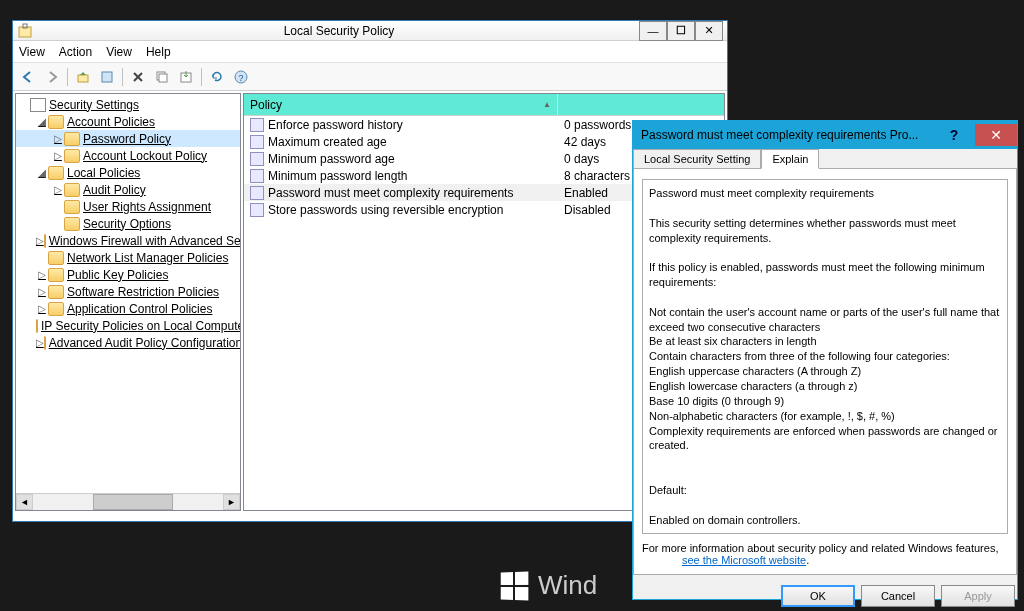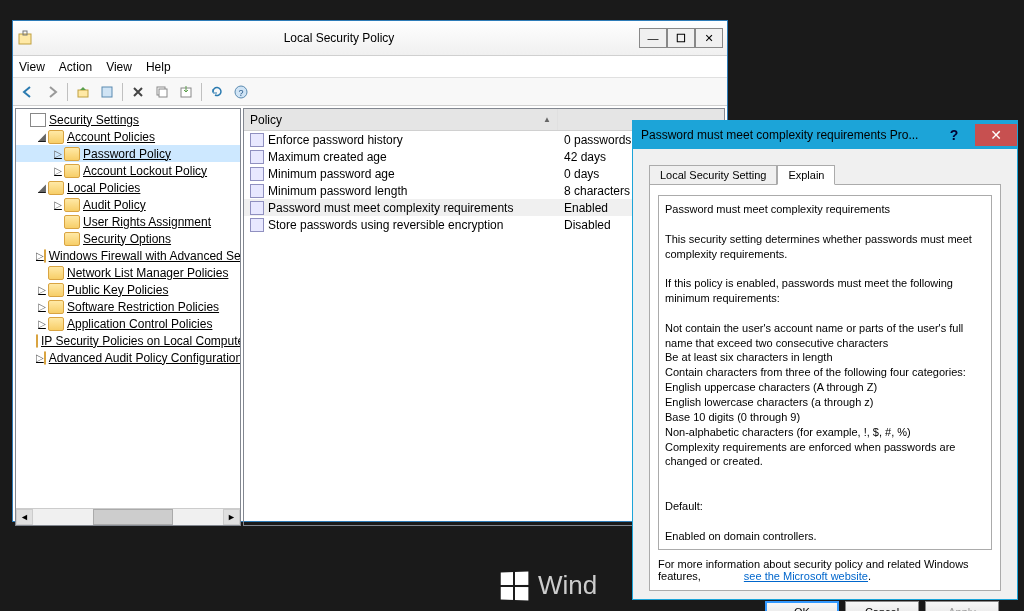--- a/index.html
+++ b/index.html
@@ -1,21 +1,21 @@
 <!DOCTYPE html>
 <html><head>
 <meta charset="utf-8">
 <style>
 * { box-sizing: border-box; margin: 0; padding: 0; font-family: "Segoe UI", Tahoma, sans-serif; }
 body { background: #1a1a1a; width: 1024px; height: 611px; overflow: hidden; position: relative; }
 
 
 .window { position: absolute; background: #fff; border: 1px solid #2e7cb8; }
 .main-window { left: 12px; top: 20px; width: 716px; height: 502px; }
-.titlebar { height: 35px; background: linear-gradient(#fff,#f0f0f0); border-bottom: 1px solid #d0d0d0; display: flex; align-items: center; padding: 0 4px; }
+.titlebar { height: 20px; background: linear-gradient(#fff,#f0f0f0); border-bottom: 1px solid #d0d0d0; display: flex; align-items: center; padding: 0 4px; }
 .titlebar .icon { width: 16px; height: 16px; margin-right: 6px; }
 .titlebar .title { flex: 1; text-align: center; font-size: 12px; color: #000; }
 .winbtns { display: flex; gap: 0; }
 .winbtn { width: 28px; height: 20px; border: 1px solid #888; background: #f0f0f0; display: flex; align-items: center; justify-content: center; font-size: 11px; cursor: pointer; }
 .winbtn.max { font-weight: bold; }
 
 .menubar { height: 22px; display: flex; align-items: center; padding: 0 6px; gap: 14px; font-size: 12px; border-bottom: 1px solid #e0e0e0; }
 .menubar span { cursor: pointer; }
 
 .toolbar { height: 28px; display: flex; align-items: center; padding: 0 4px; gap: 2px; border-bottom: 1px solid #d0d0d0; background: #f8f8f8; }
@@ -29,21 +29,21 @@
 .tree-row.selected { background: #cde8ff; }
 .expander { width: 12px; text-align: center; color: #666; font-size: 10px; user-select: none; }
 .ticon { width: 16px; height: 14px; margin-right: 3px; display: inline-block; }
 .folder { background: linear-gradient(#ffe9a6,#f7ce68); border: 1px solid #d9a441; border-radius: 2px; }
 .sec-icon { background: #fff; border: 1px solid #888; position: relative; }
 .tree-hscroll { position: absolute; bottom: 0; left: 0; right: 0; height: 17px; background: #f0f0f0; border-top: 1px solid #ccc; display:flex; }
 .tree-hscroll .sbtn { width: 17px; background: #e0e0e0; border: 1px solid #ccc; display:flex;align-items:center;justify-content:center;font-size:9px; }
 .tree-hscroll .thumb { width: 80px; background: #cdcdcd; border: 1px solid #aaa; margin-left: 60px; }
 
 .list-pane { flex: 1; border: 1px solid #828790; margin: 2px 2px 2px 0; overflow: hidden; position: relative; }
-.list-header { display: flex; height: 22px; border-bottom: 1px solid #d0d0d0; font-size: 12px; background: #e5e5e5; }
+.list-header { display: flex; height: 22px; border-bottom: 1px solid #d0d0d0; font-size: 12px; background: #5eead4; }
 .list-header .col { padding: 3px 6px; border-right: 1px solid #e0e0e0; display: flex; align-items: center; }
 .col-policy { width: 314px; }
 .col-setting { flex: 1; }
 .sort-arrow { margin-left: auto; font-size: 8px; color: #666; }
 .list-rows { font-size: 12px; }
 .list-row { display: flex; height: 17px; align-items: center; cursor: pointer; }
 .list-row.selected { background: #f0f0f0; }
 .list-row .cell { padding: 0 6px; display: flex; align-items: center; }
 .list-row .cell.policy { width: 314px; }
 .list-row .cell.setting { flex: 1; }
@@ -51,21 +51,21 @@
 
 
 .dialog { position: absolute; left: 632px; top: 120px; width: 386px; height: 480px; background: #f0f0f0; border: 1px solid #1ca4d8; }
 .dialog .dlg-titlebar { height: 28px; background: #1ca4d8; display: flex; align-items: center; padding-left: 8px; color: #000; font-size: 12px; }
 .dlg-title { flex: 1; white-space: nowrap; overflow: hidden; }
 .dlg-btns { display: flex; }
 .dlg-btn { width: 42px; height: 22px; display: flex; align-items: center; justify-content: center; font-size: 14px; cursor: pointer; }
 .dlg-btn.help { background: #1ca4d8; color: #003; font-weight: bold; }
 .dlg-btn.close { background: #c75050; color: #fff; }
 
-.dlg-body { padding: 16px; height: calc(100% - 28px); display: flex; flex-direction: column; }
+.dlg-body { padding: 0; height: calc(100% - 28px); display: flex; flex-direction: column; }
 .tabs { display: flex; font-size: 11px; }
 .tab { padding: 3px 10px; border: 1px solid #ababab; background: #f0f0f0; cursor: pointer; }
 .tab.active { background: #fff; border-bottom-color: #fff; position: relative; z-index: 2; }
 .tab-panel { flex: 1; border: 1px solid #ababab; background: #fff; margin-top: -1px; padding: 10px 8px 8px 8px; display: flex; flex-direction: column; }
 .explain-box { flex: 1; border: 1px solid #ababab; background: #fff; padding: 6px; font-size: 11px; overflow-y: scroll; line-height: 1.35; color: #000; white-space: pre-wrap; }
 .explain-footer { font-size: 11px; margin-top: 8px; }
 .explain-footer a { color: #0066cc; text-decoration: underline; cursor: pointer; margin-left: 40px; }
 .dlg-buttons { display: flex; justify-content: flex-end; gap: 6px; padding: 10px 2px 2px 2px; }
 .btn { width: 74px; height: 22px; font-size: 11px; border: 1px solid #888; background: linear-gradient(#f8f8f8,#e0e0e0); cursor: pointer; }
 .btn.default { border: 2px solid #3399ff; }

